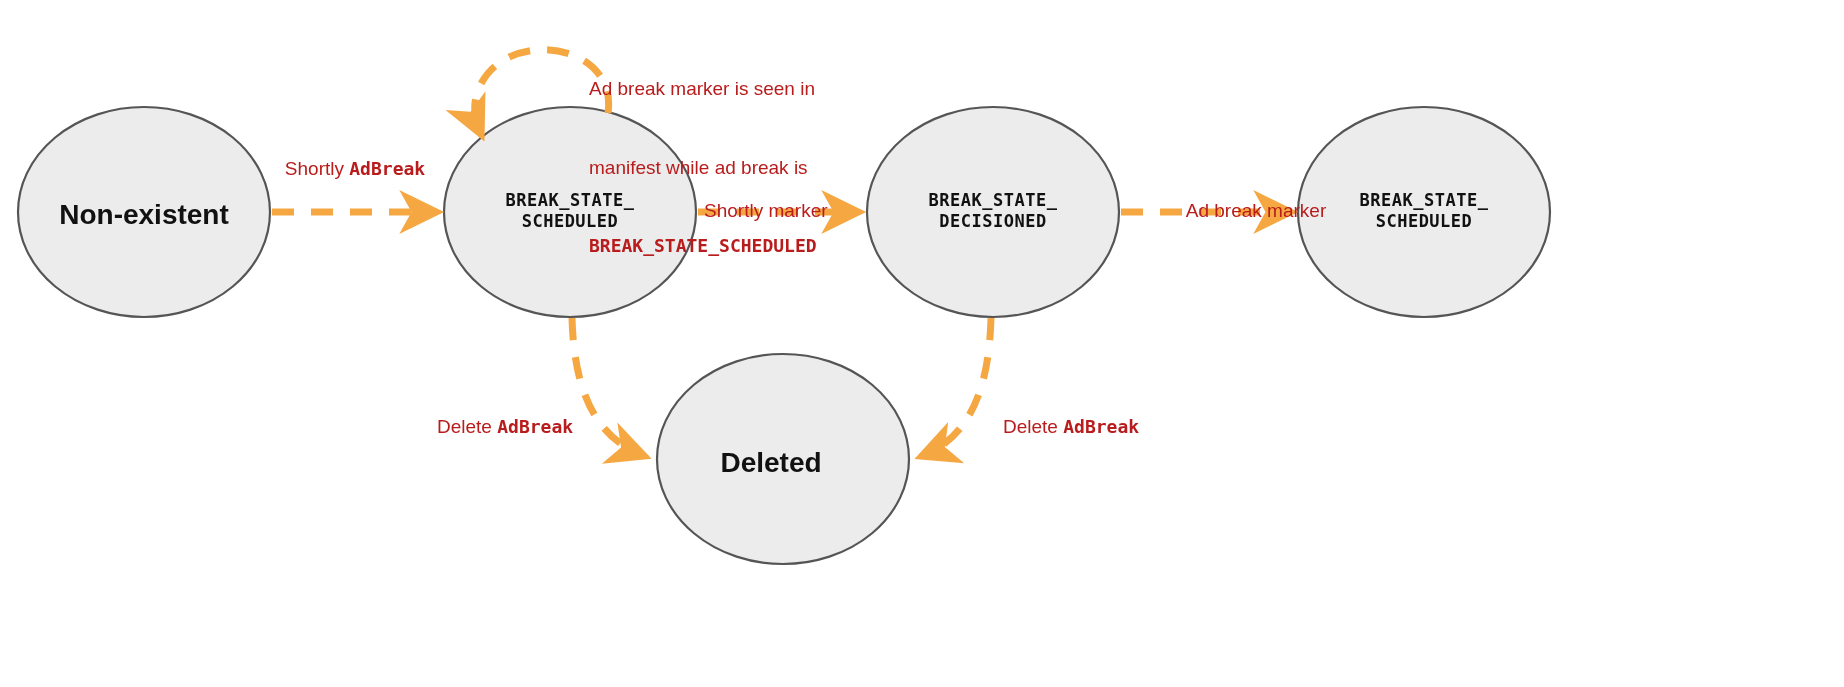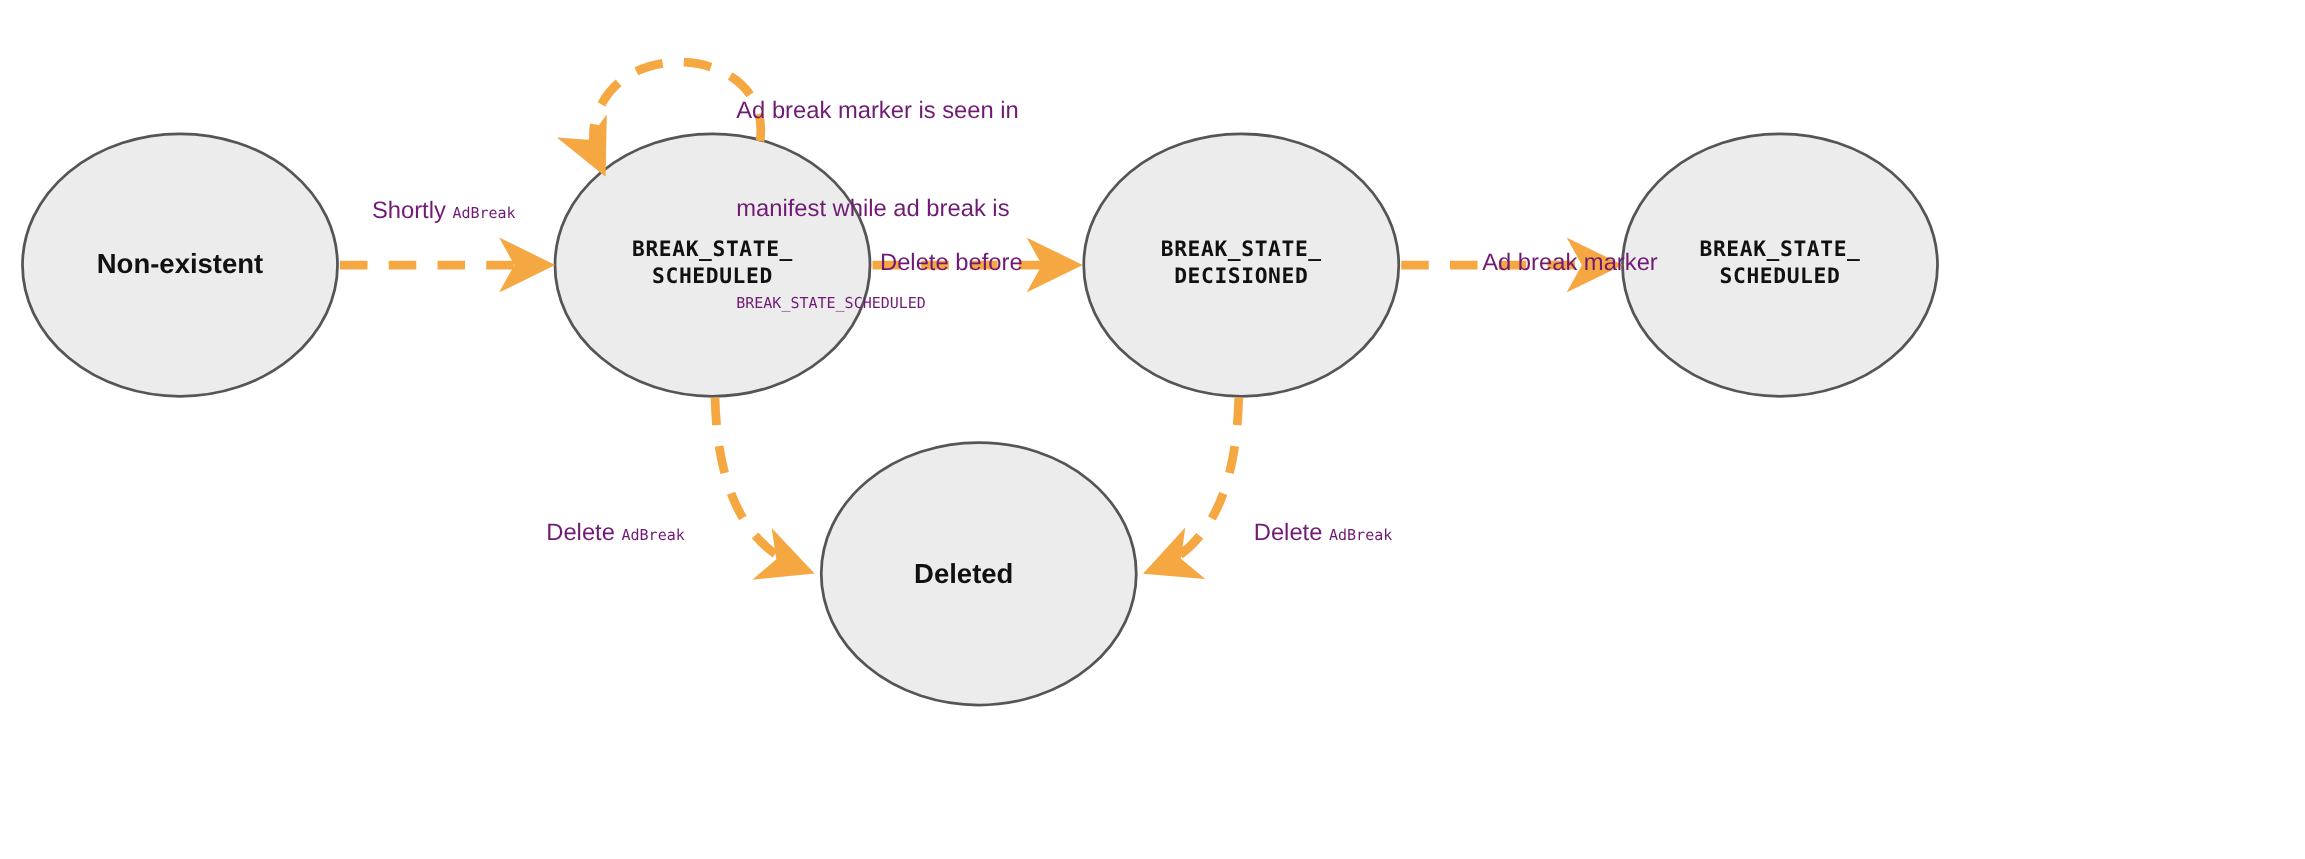--- a/index.html
+++ b/index.html
@@ -31,34 +31,35 @@
   }
   .node-label.mono {
     font-family: "DejaVu Sans Mono", "Liberation Mono", monospace;
     font-weight: 700;
     font-size: 17px;
     letter-spacing: 0.5px;
   }
   .node-label.sans {
     font-family: "Liberation Sans", sans-serif;
     font-weight: 700;
-    font-size: 22px;
+    font-size: 28px;
   }
   .edge-label {
     position: absolute;
-    color: #701a75;
+    color: #b91c1c;
     font-family: "Liberation Sans", sans-serif;
     font-size: 19px;
     line-height: 1.38;
     white-space: pre;
     pointer-events: none;
   }
   .edge-label .code {
     font-family: "DejaVu Sans Mono", "Liberation Mono", monospace;
-    font-size: 12px;
+    font-size: 18px;
+    font-weight: bold;
   }
   .lbl-center { text-align: center; }
   .lbl-left   { text-align: left; }
 </style>
 </head>
 <body>
 
 <div id="stage">
 
   <svg class="layer" viewBox="0 0 1844 687">
@@ -122,21 +123,21 @@
 
   <div class="edge-label lbl-center" style="left:270px; top:156px; width:170px;"><span>Shortly </span><span class="code">AdBreak</span></div>
 
   <div class="edge-label lbl-left" style="left:589px; top:24px; width:330px;">
     <div>Ad break marker is seen in</div>
     <div>manifest while ad break is</div>
     <div class="code">BREAK_STATE_SCHEDULED</div>
   </div>
 
   <div class="edge-label lbl-left" style="left:704px; top:146px; width:250px;">
-    <div>Delete before</div>
+    <div>Shortly marker</div>
   </div>
 
   <div class="edge-label lbl-left" style="left:1141px; top:146px; width:230px;text-align:center;">
     <div>Ad break marker</div>
   </div>
 
   <div class="edge-label lbl-left" style="left:437px; top:414px; width:200px;"><span>Delete </span><span class="code">AdBreak</span></div>
 
   <div class="edge-label lbl-left" style="left:1003px; top:414px; width:200px;"><span>Delete </span><span class="code">AdBreak</span></div>
 

